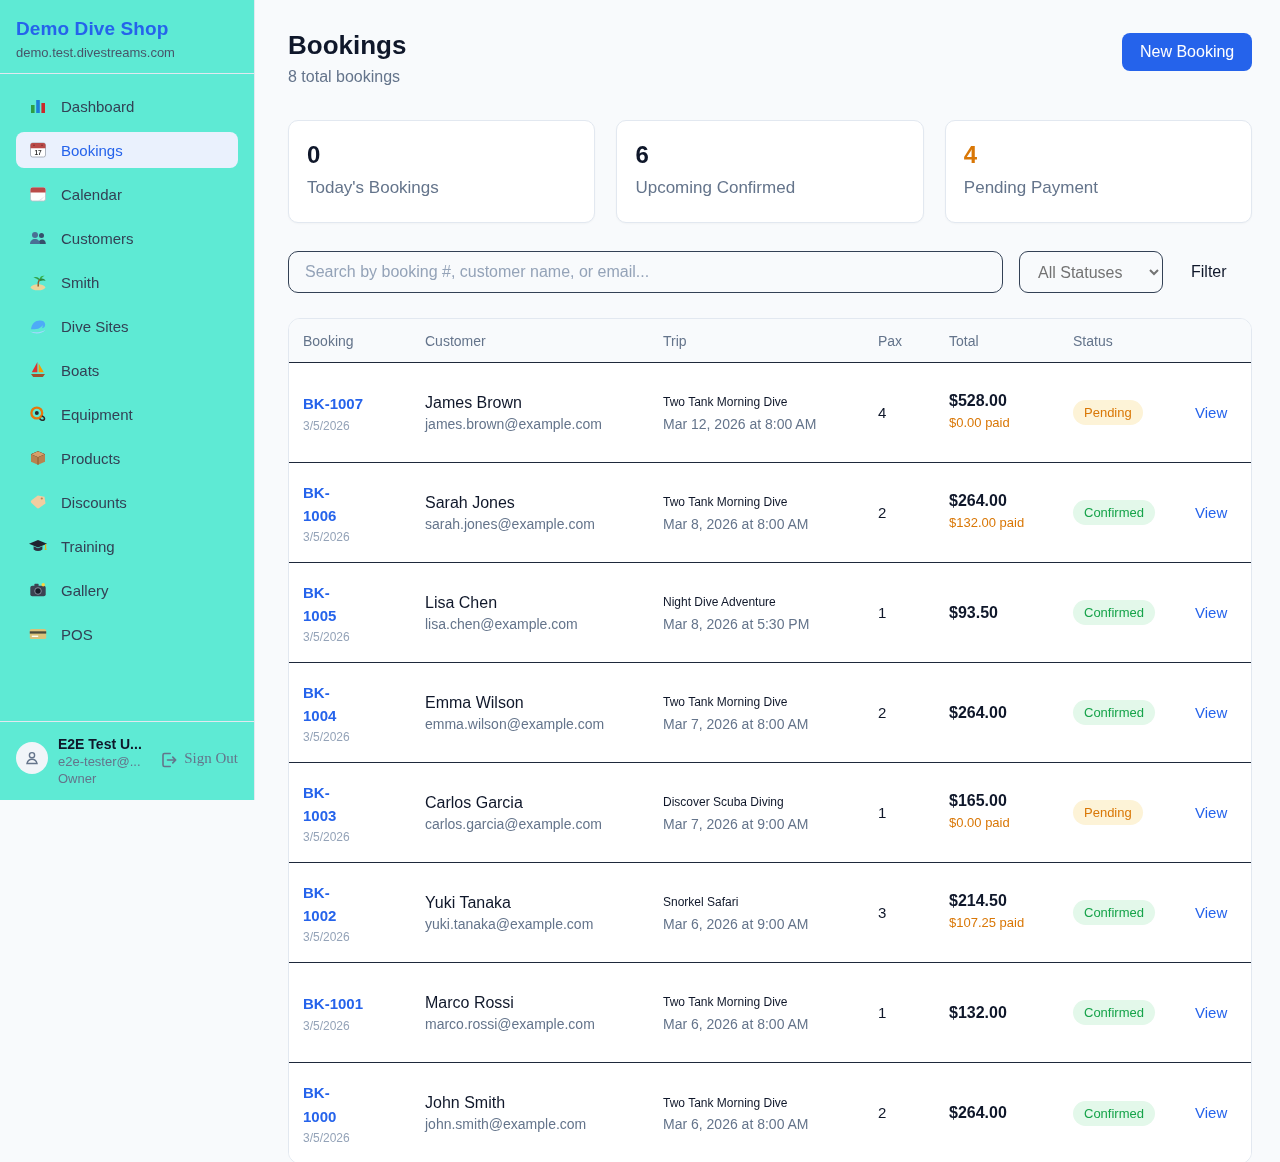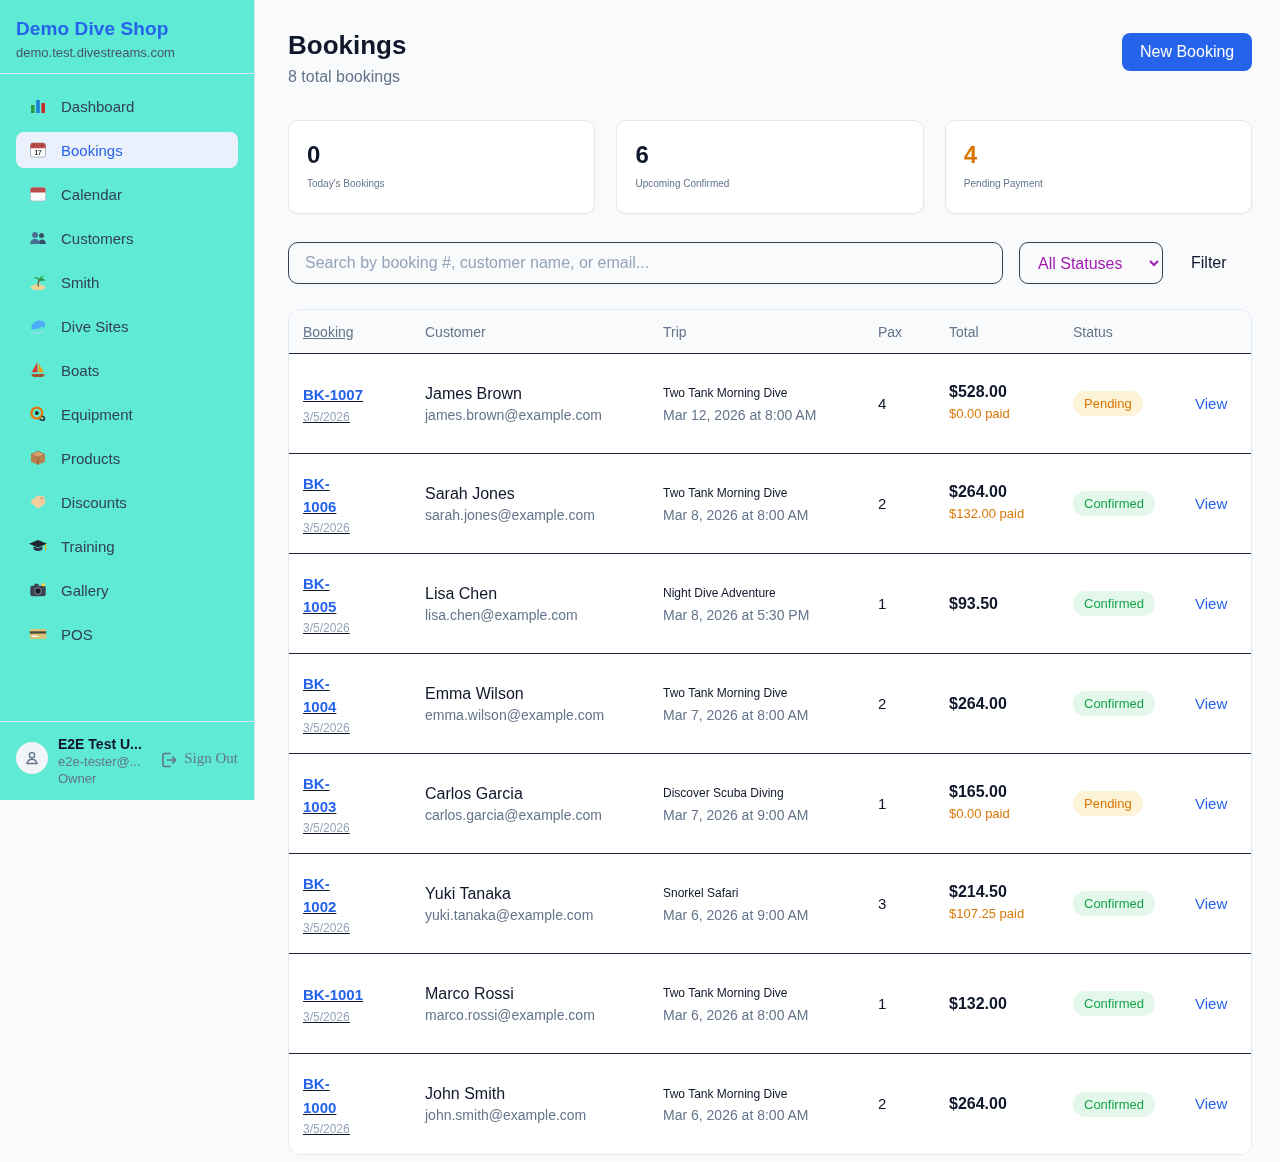--- a/index.html
+++ b/index.html
@@ -59,50 +59,50 @@
     font-family:inherit; margin-top:3px;
   }
 
   .stats { display:flex; gap:21px; margin-top:34px; }
   .stat-card {
     flex:1; background:#fff; border:1px solid #e2e8f0; border-radius:10px;
     padding:20px 18px 24px 18px; box-shadow:0 1px 2px rgba(15,23,42,.03);
   }
   .stat-value { font-size:24px; font-weight:bold; color:#0f172a; }
   .stat-value.highlight { color:#d97706; }
-  .stat-label { font-size:10px; color:#64748b; margin-top:9px; }
+  .stat-label { font-size:17px; color:#64748b; margin-top:9px; }
 
   .controls { display:flex; align-items:center; gap:16px; margin-top:28px; }
   .search-input {
     width:715px; height:42px; border:1.5px solid #334155; border-radius:10px;
     background:transparent; padding:0 16px; font-size:16px; color:#0f172a;
     font-family:inherit; outline:none;
   }
   .search-input::placeholder { color:#94a3b8; }
   .status-select {
     height:42px; border:1.5px solid #334155; border-radius:9px; background:#f8fafc;
-    font-size:16px; color:#a21caf; padding:0 10px 0 14px; font-family:inherit;
+    font-size:16px; color:#737373; padding:0 10px 0 14px; font-family:inherit;
     min-width:144px;
   }
   .filter-btn {
     background:none; border:none; font-size:16px; color:#0f172a;
     font-family:inherit; cursor:pointer; padding:8px 12px;
   }
 
   
   .table-card {
     margin-top:25px; background:#fff; border:1px solid #e2e8f0;
     border-radius:12px; overflow:hidden;
   }
   .t-head {
     display:flex; background:#f8fafc; border-bottom:1.5px solid #1e293b;
   }
   .t-head .cell { font-size:14px; color:#64748b; font-weight:500; padding:14px 0 13px 14px; }
   .cell { box-sizing:border-box; }
-  .c-booking { width:122px;text-decoration:underline; }
+  .c-booking { width:122px; }
   .c-customer { width:238px; }
   .c-trip { width:215px; }
   .c-pax { width:71px; }
   .c-total { width:124px; }
   .c-status { width:122px; }
   .c-view { flex:1; text-align:right; padding-right:24px !important; }
 
   .t-row {
     display:flex; align-items:center; min-height:100px; background:#fff;
     border-bottom:1.5px solid #1e293b;

